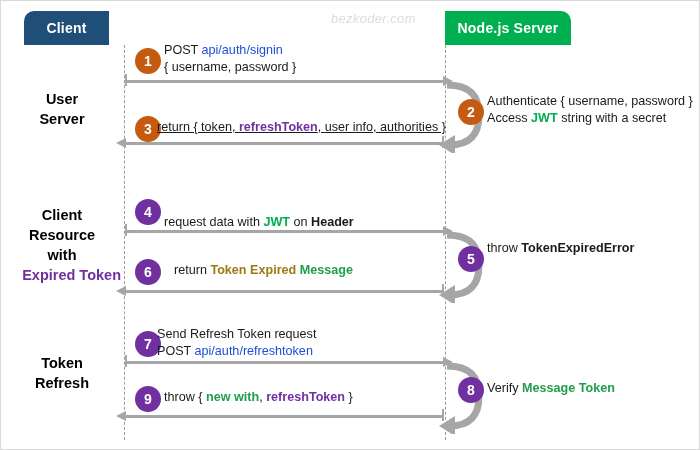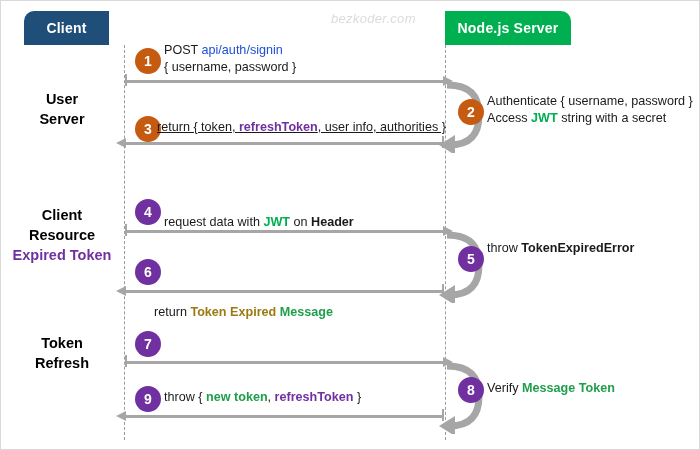--- a/index.html
+++ b/index.html
@@ -71,22 +71,22 @@
     left: 2px;
     width: 118px;
     text-align: center;
     font-size: 14.5px;
     font-weight: 700;
     line-height: 20px;
     color: #000000;
   }
   #phase-login    { top: 88px; }
   #phase-access   { top: 204px; }
-  #phase-refresh  { top: 332px; }
-  .phase-label .accent { color: #7030a0; }
+  #phase-refresh  { top: 352px; }
+  .phase-label .accent { color: #7030a0; text-align: right; }
 
   
   .arrow {
     position: absolute;
     height: 3px;
     background: #a6a6a6;
   }
   .arrow::after {
     content: "";
     position: absolute;
@@ -165,21 +165,21 @@
     font-size: 12.6px;
     line-height: 17px;
     color: #1a1a1a;
     white-space: nowrap;
   }
   #msg-1 { left: 163px; top: 41px; }
   #msg-2 { left: 486px; top: 92px; }
   #msg-3 { left: 156px; top: 118px; text-decoration: underline; }
   #msg-4 { left: 163px; top: 213px; }
   #msg-5 { left: 486px; top: 239px; }
-  #msg-6 { left: 153px; top: 261px; margin-top: 42px; }
+  #msg-6 { left: 173px; top: 261px; }
   #msg-7 { left: 156px; top: 325px; }
   #msg-8 { left: 486px; top: 379px; }
   #msg-9 { left: 163px; top: 388px; }
 
   .c-url    { color: #1d4ed8; text-align: center; }
   .c-jwt    { color: #00b050; font-weight: 700; }
   .c-purple { color: #7030a0; font-weight: 700; }
   .c-green  { color: #1f9e4b; font-weight: 700; }
   .c-olive  { color: #9c7a12; font-weight: 700; }
   .c-bold   { font-weight: 700; color: #1a1a1a; }
@@ -202,20 +202,21 @@
   <div class="lifeline" id="lifeline-server"></div>
 
   <div class="phase-label" id="phase-login">
     <div>User</div>
     <div>Server</div>
   </div>
 
   <div class="phase-label" id="phase-access">
     <div>Client</div>
     <div>Resource</div>
+    <div>with</div>
     <div class="accent">Expired Token</div>
   </div>
 
   <div class="phase-label" id="phase-refresh">
     <div>Token</div>
     <div>Refresh</div>
   </div>
 
   <div class="arrow to-right" id="arrow-1">
       <span class="stub"></span>
@@ -278,22 +279,26 @@
   </div>
 
   <div class="msg" id="msg-5">
     <div><span>throw </span><span class="c-bold">TokenExpiredError</span></div>
   </div>
 
   <div class="msg" id="msg-6">
     <div><span>return </span><span class="c-olive">Token Expired</span><span class="c-green"> Message</span></div>
   </div>
 
+  <div class="msg" id="msg-7">
+    <div>Send Refresh Token request</div>
+    <div><span>POST </span><span class="c-url">api/auth/refreshtoken</span></div>
+  </div>
 
   <div class="msg" id="msg-8">
     <div><span>Verify </span><span class="c-green">Message Token</span></div>
   </div>
 
   <div class="msg" id="msg-9">
-    <div><span>throw { </span><span class="c-green">new token</span><span>, </span><span class="c-purple">refreshToken</span><span> }</span></div>
+    <div><span>throw { </span><span class="c-green">new with</span><span>, </span><span class="c-purple">refreshToken</span><span> }</span></div>
   </div>
 
 </div>
 
 </body></html>

